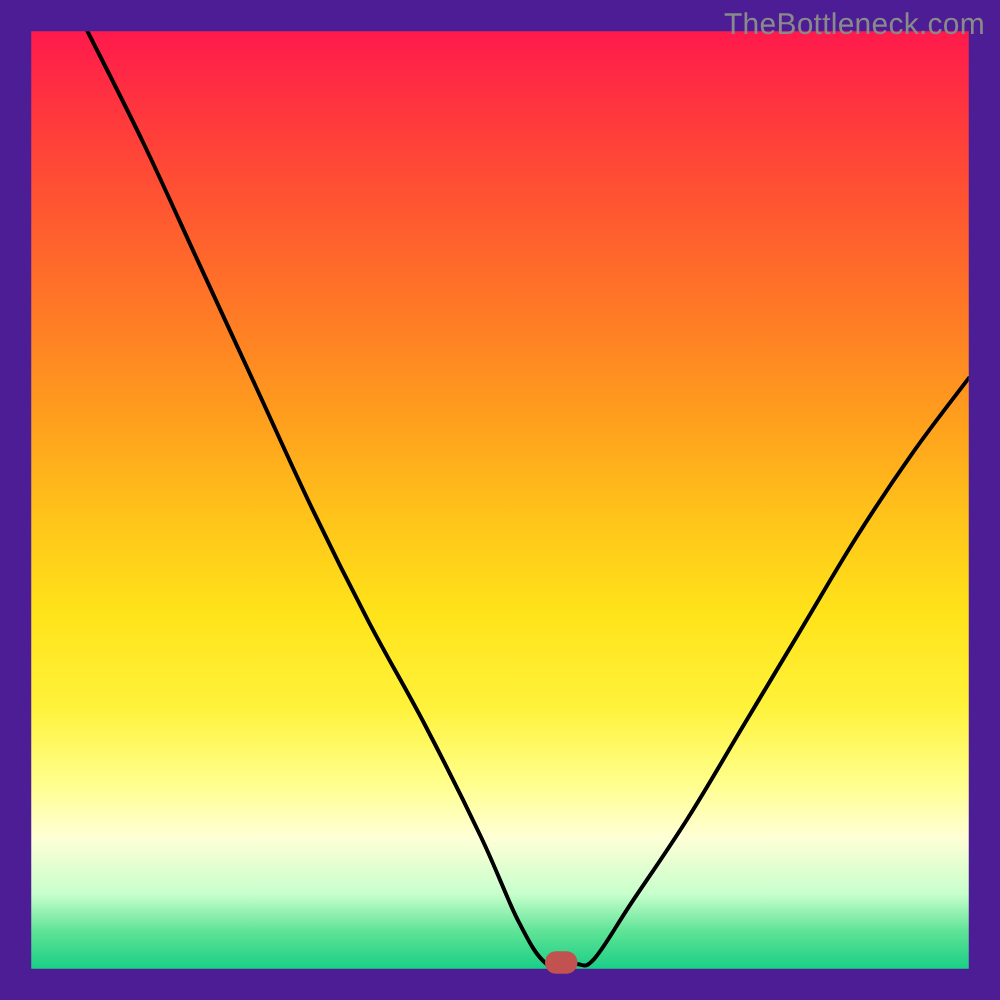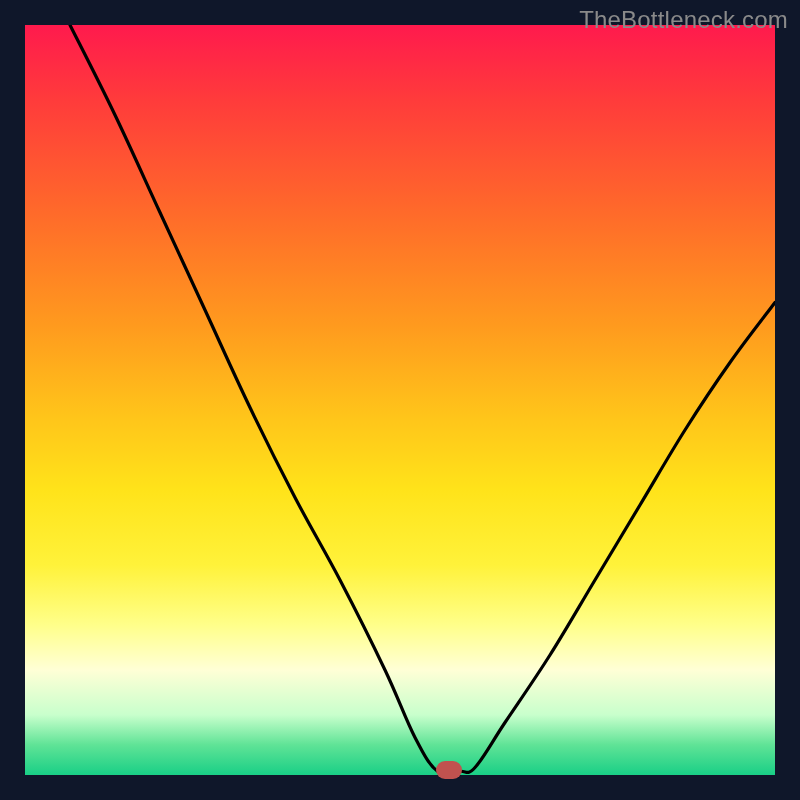--- a/index.html
+++ b/index.html
@@ -8,21 +8,21 @@
     width: 800px;
     height: 800px;
     background: #000;
     overflow: hidden;
     font-family: Arial, Helvetica, sans-serif;
   }
   .frame {
     position: relative;
     width: 800px;
     height: 800px;
-    background: #0f172a;
+    background: #4c1d95;
   }
   .watermark {
     position: absolute;
     top: 6px;
     right: 12px;
     color: #8a8a8a;
     font-size: 24px;
     font-weight: 500;
     letter-spacing: 0.2px;
     z-index: 30;

